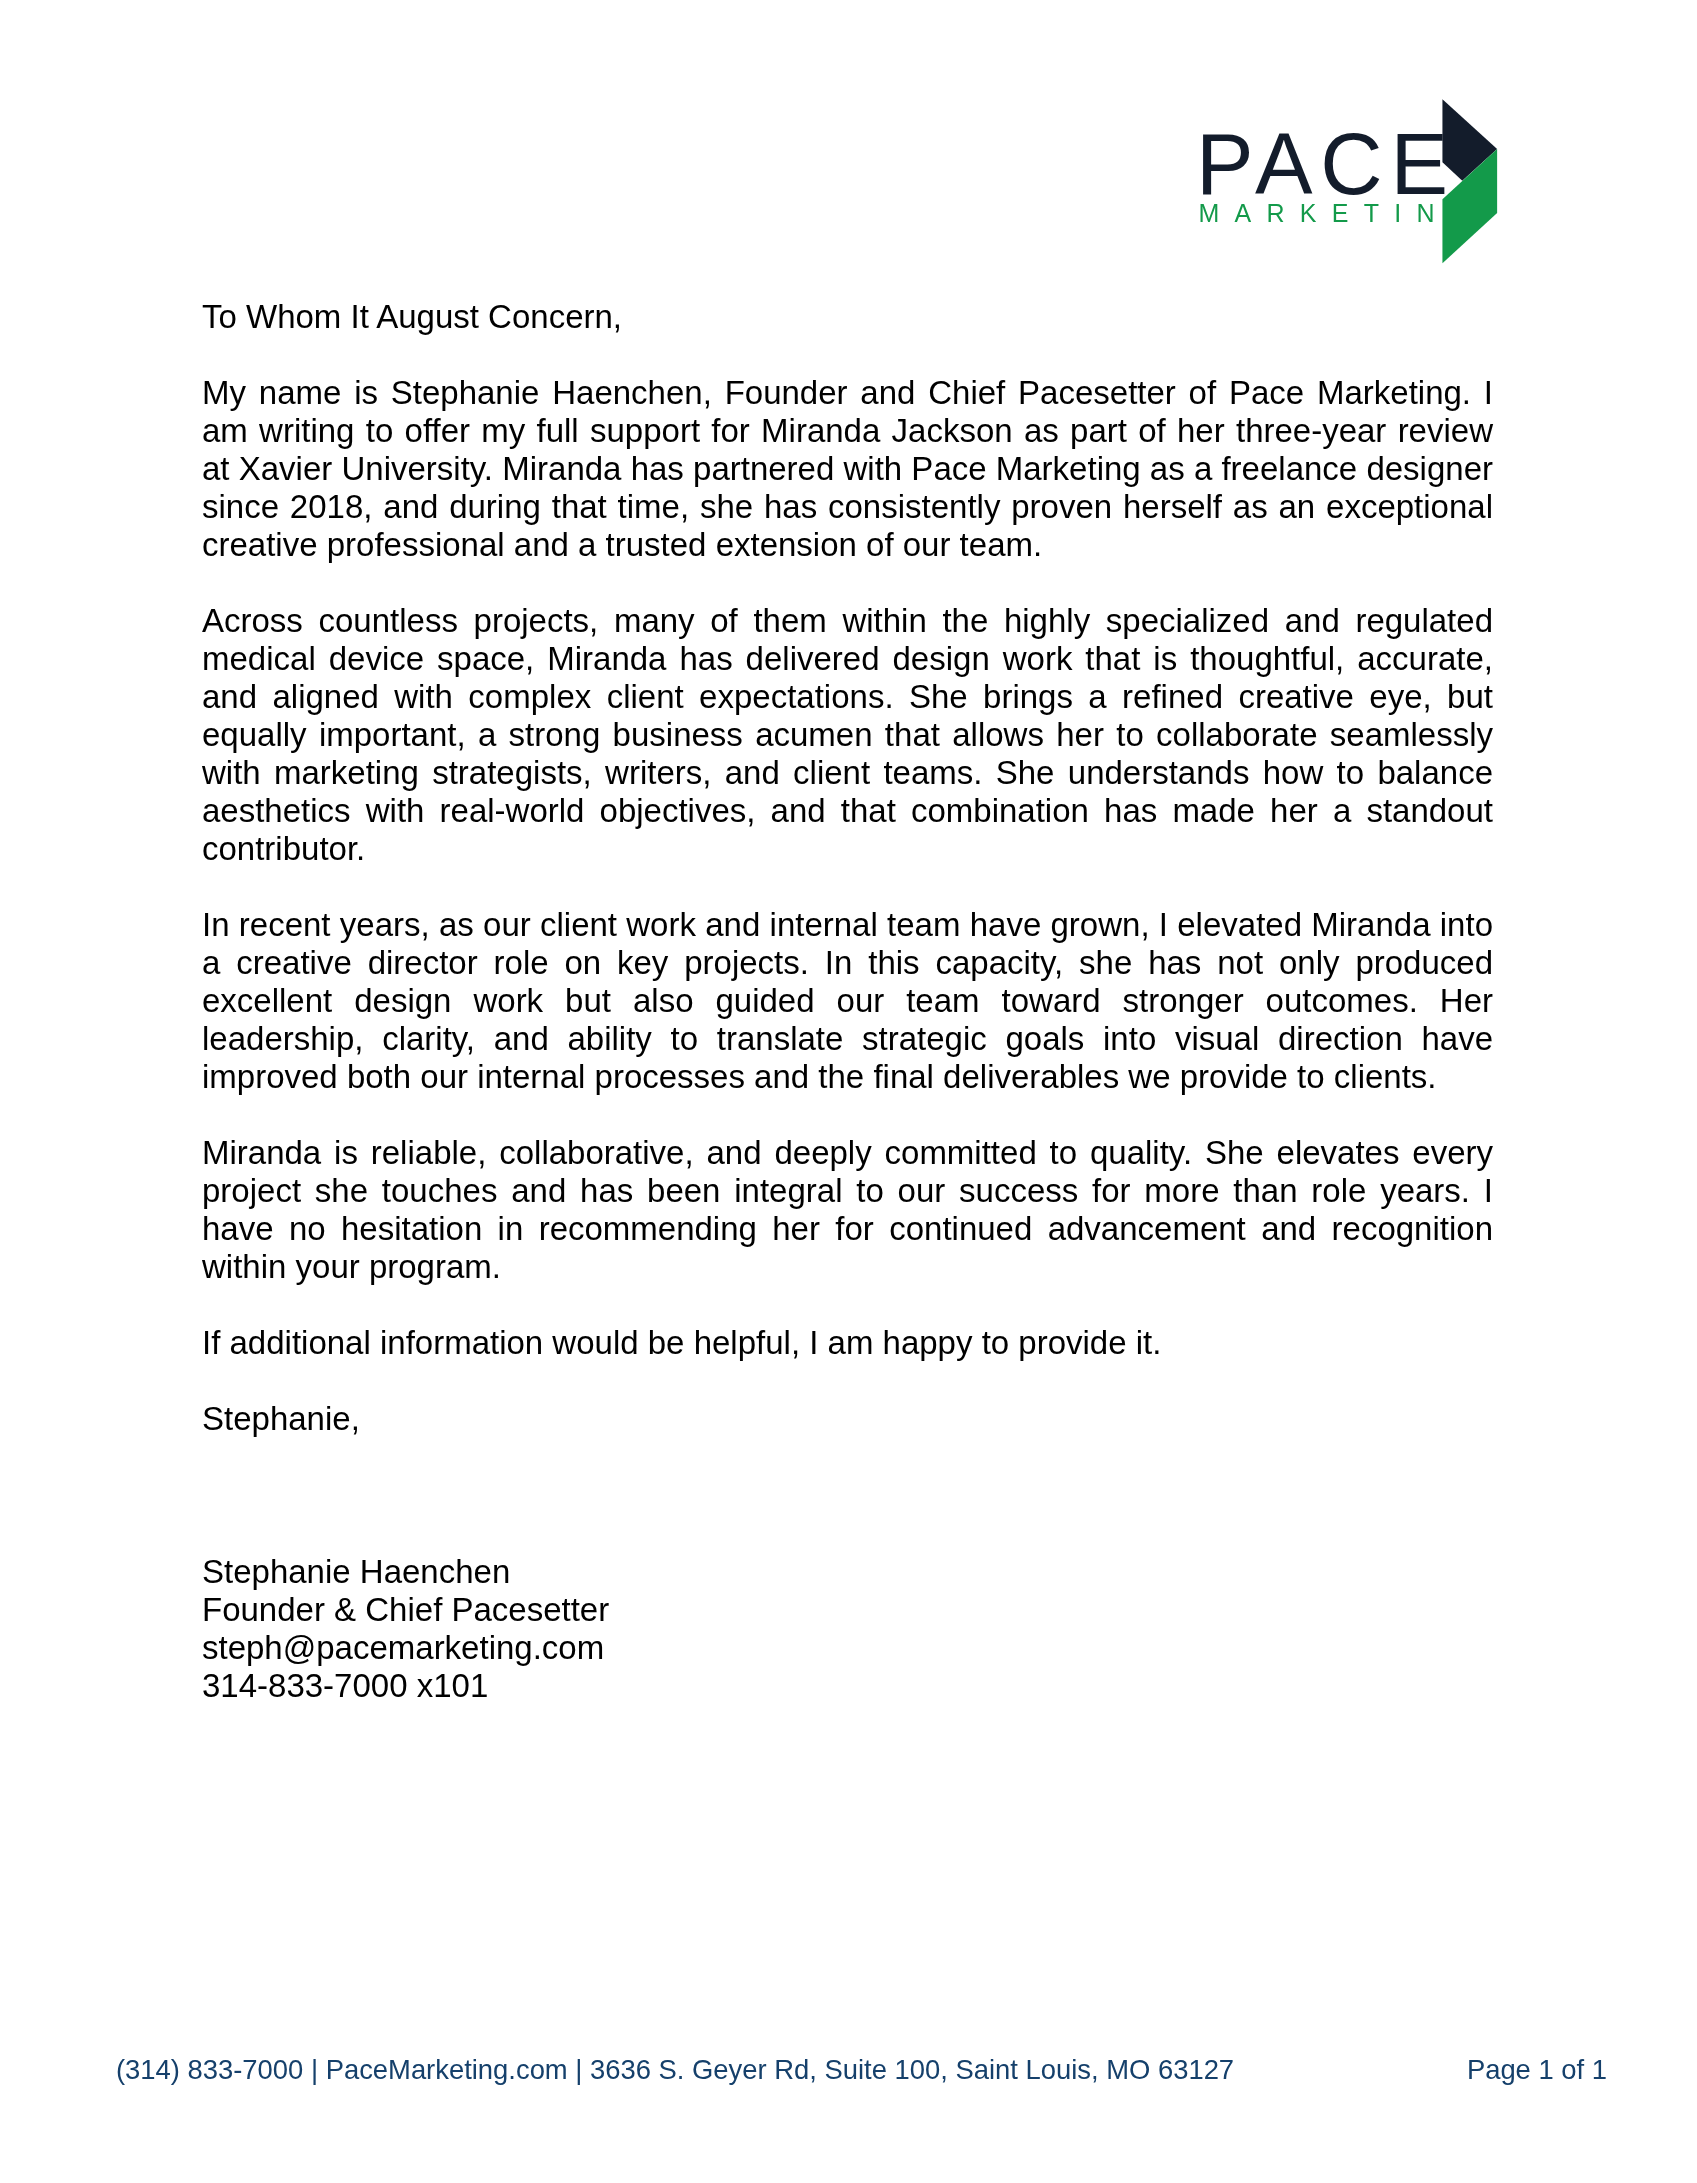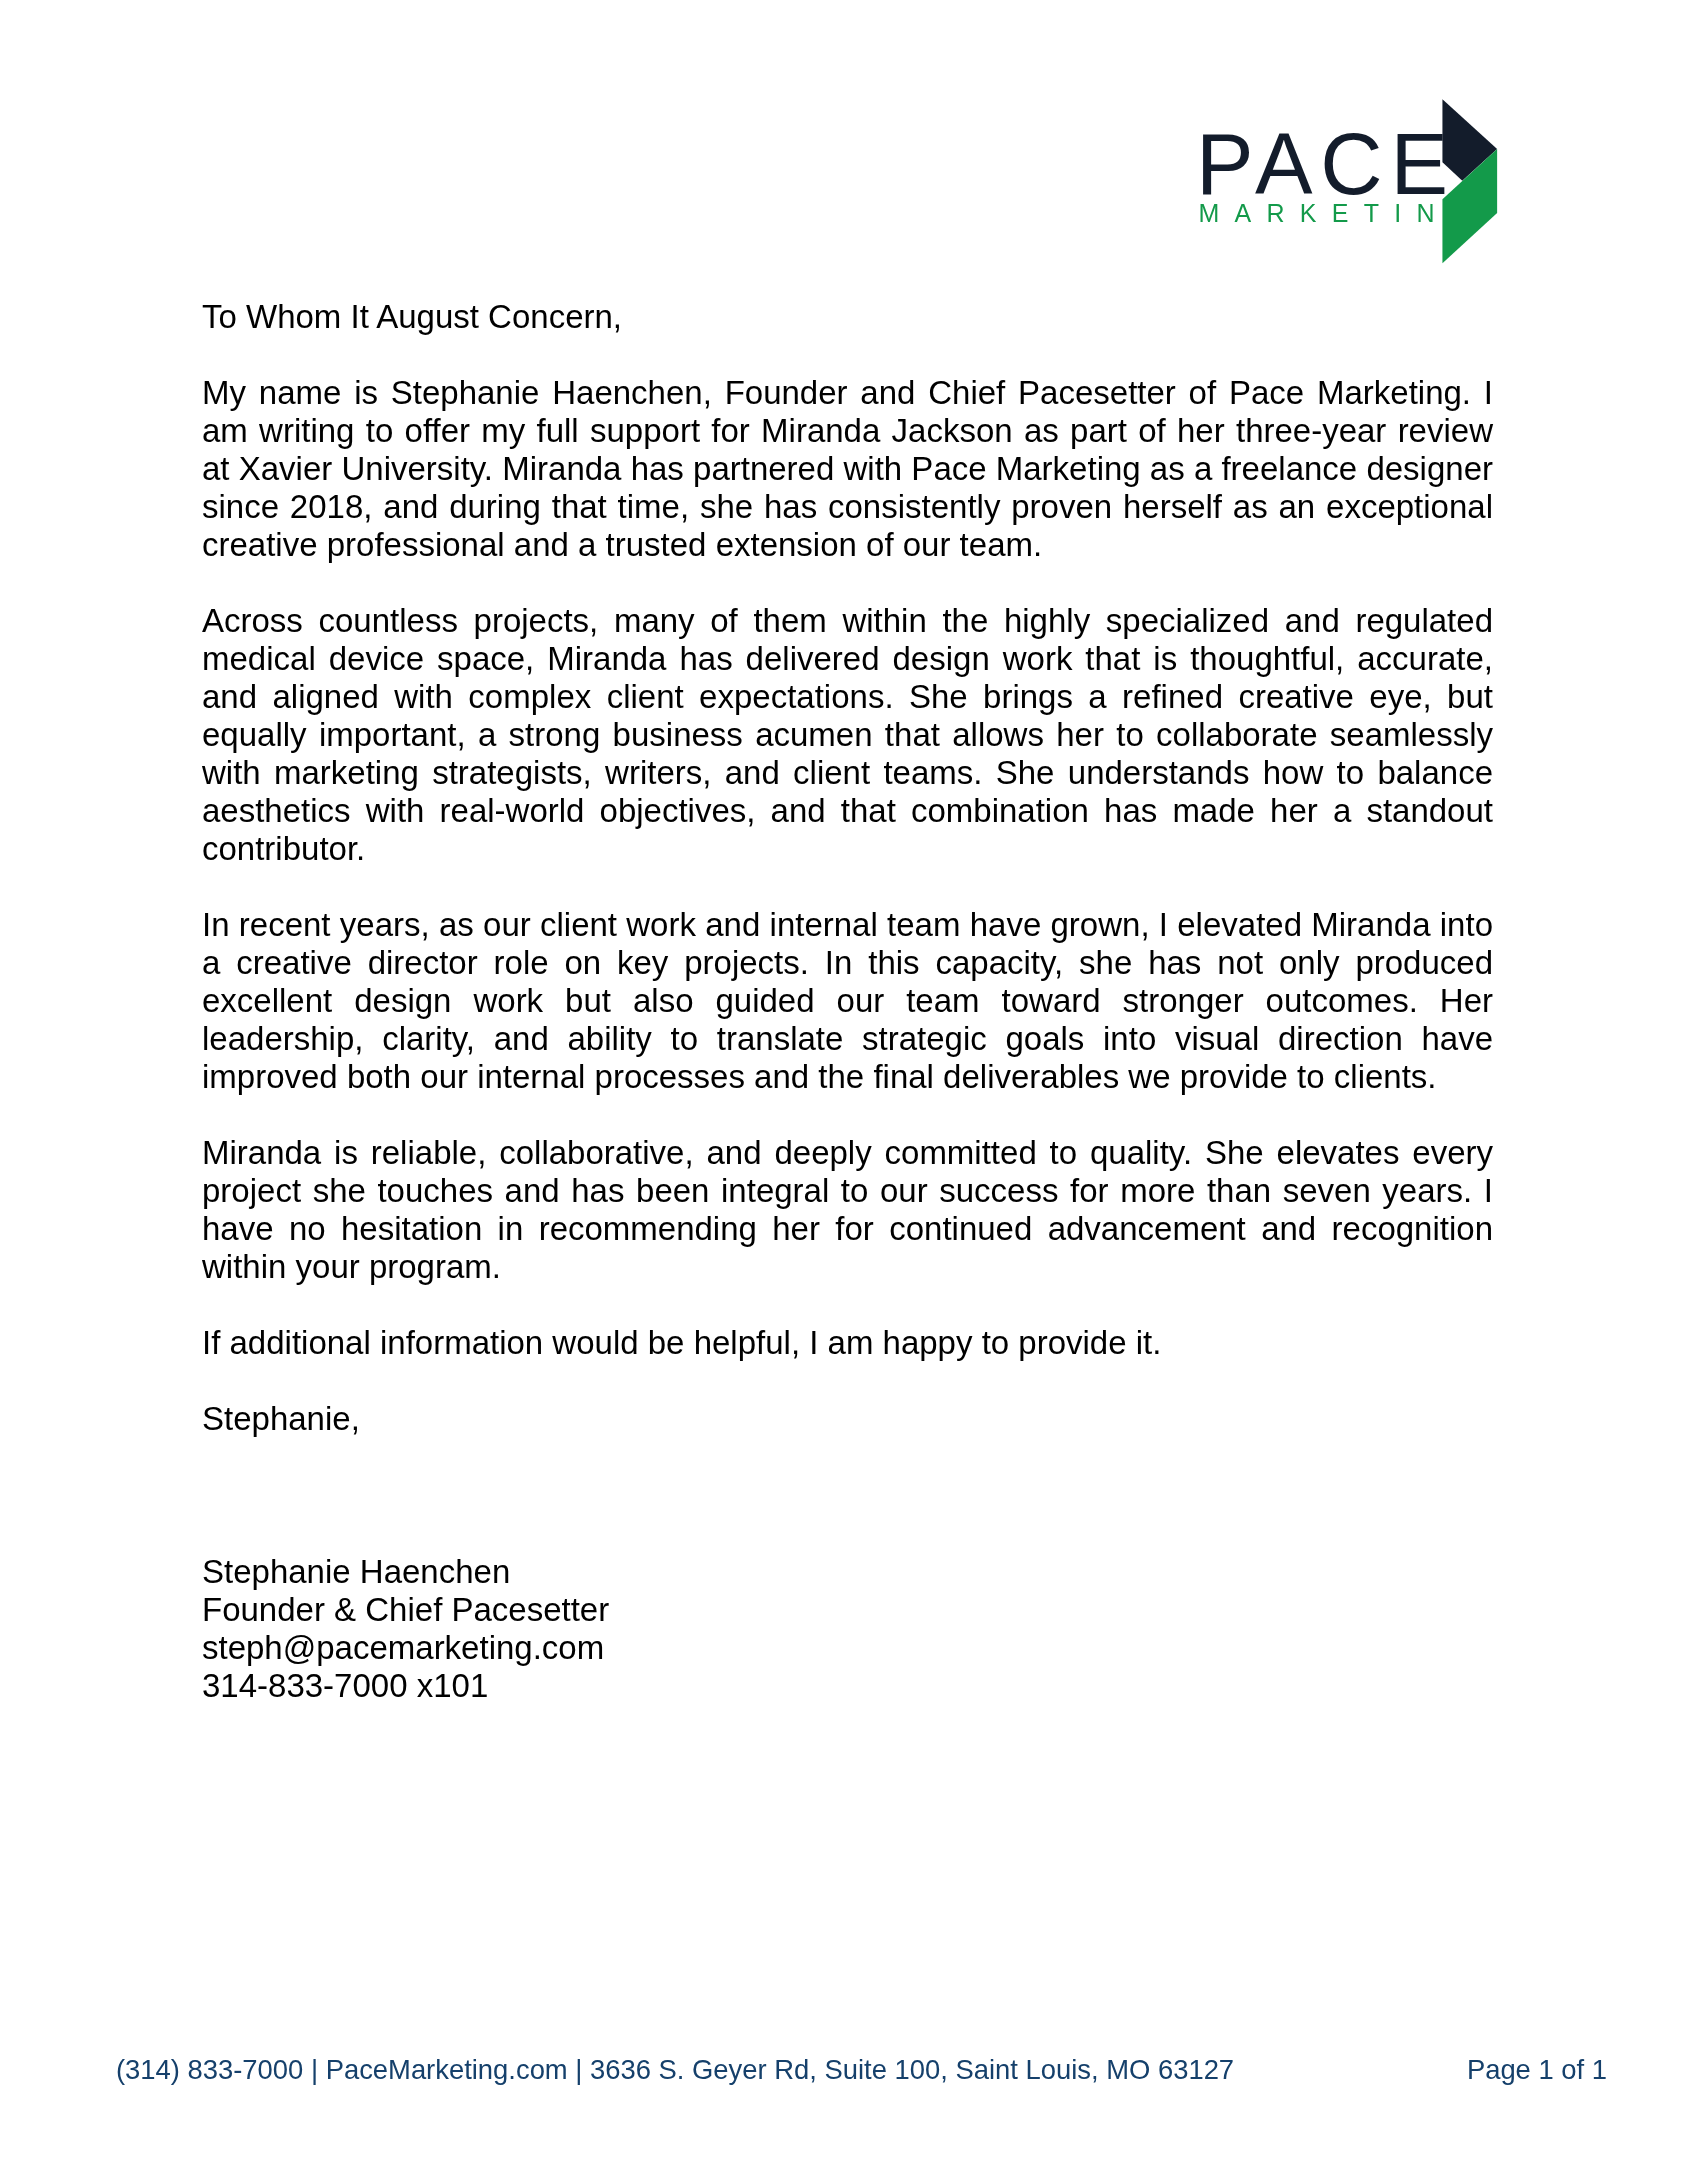--- a/index.html
+++ b/index.html
@@ -125,21 +125,21 @@
 
       <polygon points="563,232 687,118 687,263 563,377" fill="#139a4a"></polygon>
     </svg>
   </div>
 
   <div class="letter">
     <div class="line">To Whom It August Concern,</div>
     <p>My name is Stephanie Haenchen, Founder and Chief Pacesetter of Pace Marketing. I am writing to offer my full support for Miranda Jackson as part of her three-year review at Xavier University. Miranda has partnered with Pace Marketing as a freelance designer since 2018, and during that time, she has consistently proven herself as an exceptional creative professional and a trusted extension of our team.</p>
     <p>Across countless projects, many of them within the highly specialized and regulated medical device space, Miranda has delivered design work that is thoughtful, accurate, and aligned with complex client expectations. She brings a refined creative eye, but equally important, a strong business acumen that allows her to collaborate seamlessly with marketing strategists, writers, and client teams. She understands how to balance aesthetics with real-world objectives, and that combination has made her a standout contributor.</p>
     <p>In recent years, as our client work and internal team have grown, I elevated Miranda into a creative director role on key projects. In this capacity, she has not only produced excellent design work but also guided our team toward stronger outcomes. Her leadership, clarity, and ability to translate strategic goals into visual direction have improved both our internal processes and the final deliverables we provide to clients.</p>
-    <p>Miranda is reliable, collaborative, and deeply committed to quality. She elevates every project she touches and has been integral to our success for more than seven years. I have no hesitation in recommending her for continued advancement and recognition within your program.</p>
+    <p>Miranda is reliable, collaborative, and deeply committed to quality. She elevates every project she touches and has been integral to our success for more than role years. I have no hesitation in recommending her for continued advancement and recognition within your program.</p>
     <p>If additional information would be helpful, I am happy to provide it.</p>
     <div class="line closing">Stephanie,</div>
     <div class="signature">
       <span class="sig-line">Stephanie Haenchen</span>
       <span class="sig-line">Founder &amp; Chief Pacesetter</span>
       <span class="sig-line">steph@pacemarketing.com</span>
       <span class="sig-line">314-833-7000 x101</span>
     </div>
   </div>
 

